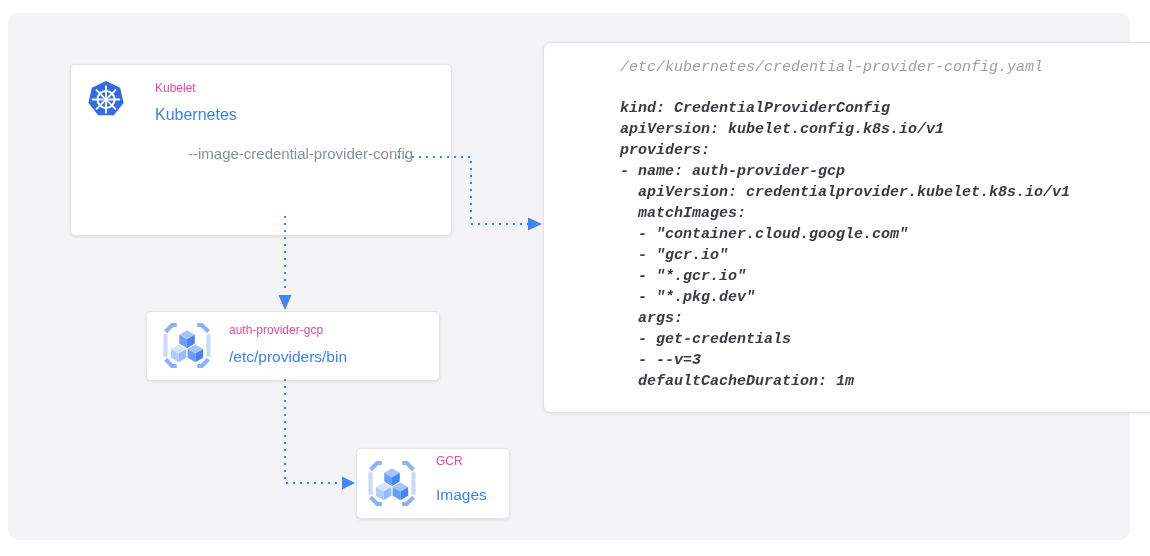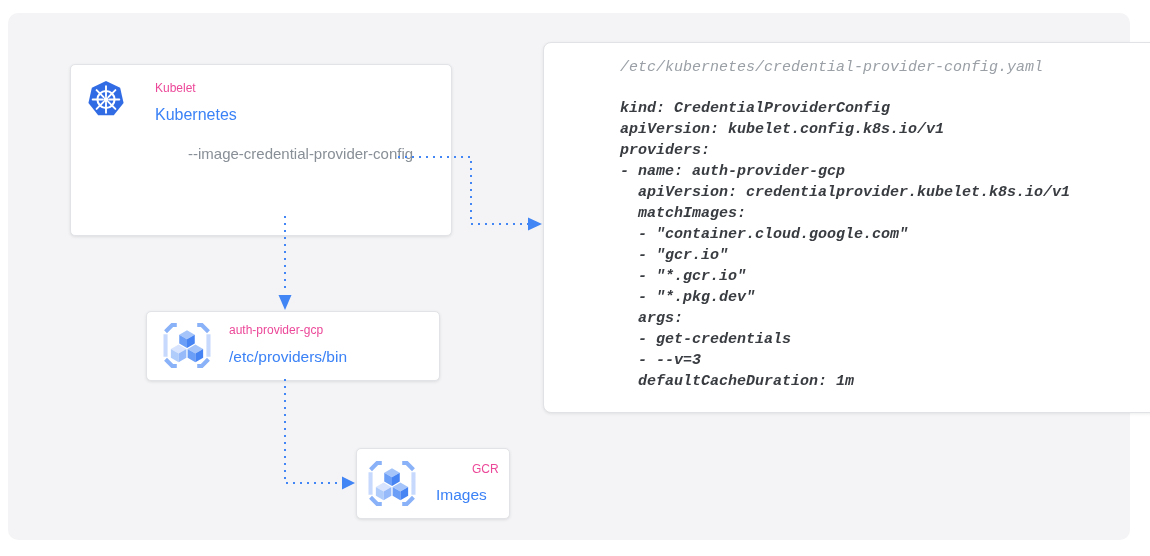--- a/index.html
+++ b/index.html
@@ -26,21 +26,21 @@
   #kubelet-card .flags{left:84px;top:75px;color:#888f96;font-size:15px;line-height:27px;margin-left:33px;}
   #kubelet-card .flags div{position:static;}
 
   #auth-card{left:130px;top:298px;width:292px;height:68px;margin-left:8px;}
   #auth-card .gcr-icon{left:15px;top:10px;width:50px;height:47px;}
   #auth-card .card-title{left:82px;top:11px;}
   #auth-card .card-subtitle{left:82px;top:36px;}
 
   #gcr-card{left:348px;top:435px;width:152px;height:69px;}
   #gcr-card .gcr-icon{left:10px;top:11px;width:50px;height:47px;}
-  #gcr-card .card-title{left:79px;top:13px;margin-left:36px;}
+  #gcr-card .card-title{left:79px;top:5px;}
   #gcr-card .card-subtitle{left:79px;top:37px;text-align:right;}
 
   #code-panel{
     position:absolute;left:535px;top:29px;width:649px;height:371px;
     background:#ffffff;border:1px solid #e1e2e6;border-radius:8px;
     box-shadow:0 1px 3px rgba(60,64,67,.10);z-index:1;box-sizing:border-box;
   }
   .code-filename{
     margin:14px 10px 0 76px;color:#9aa0a6;
     font:italic 400 15px/21px "Liberation Mono",monospace;white-space:nowrap;

